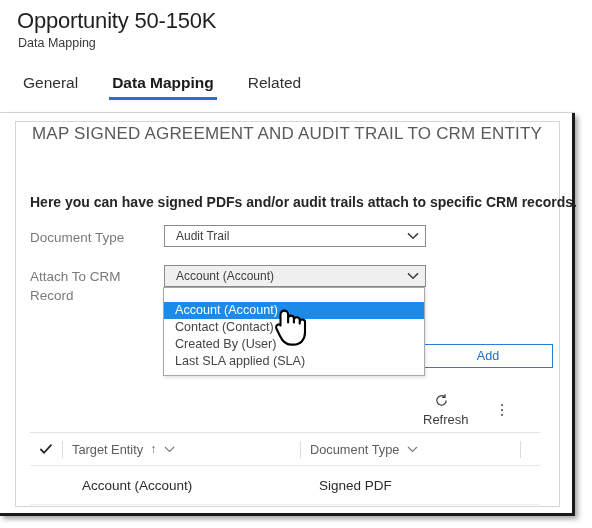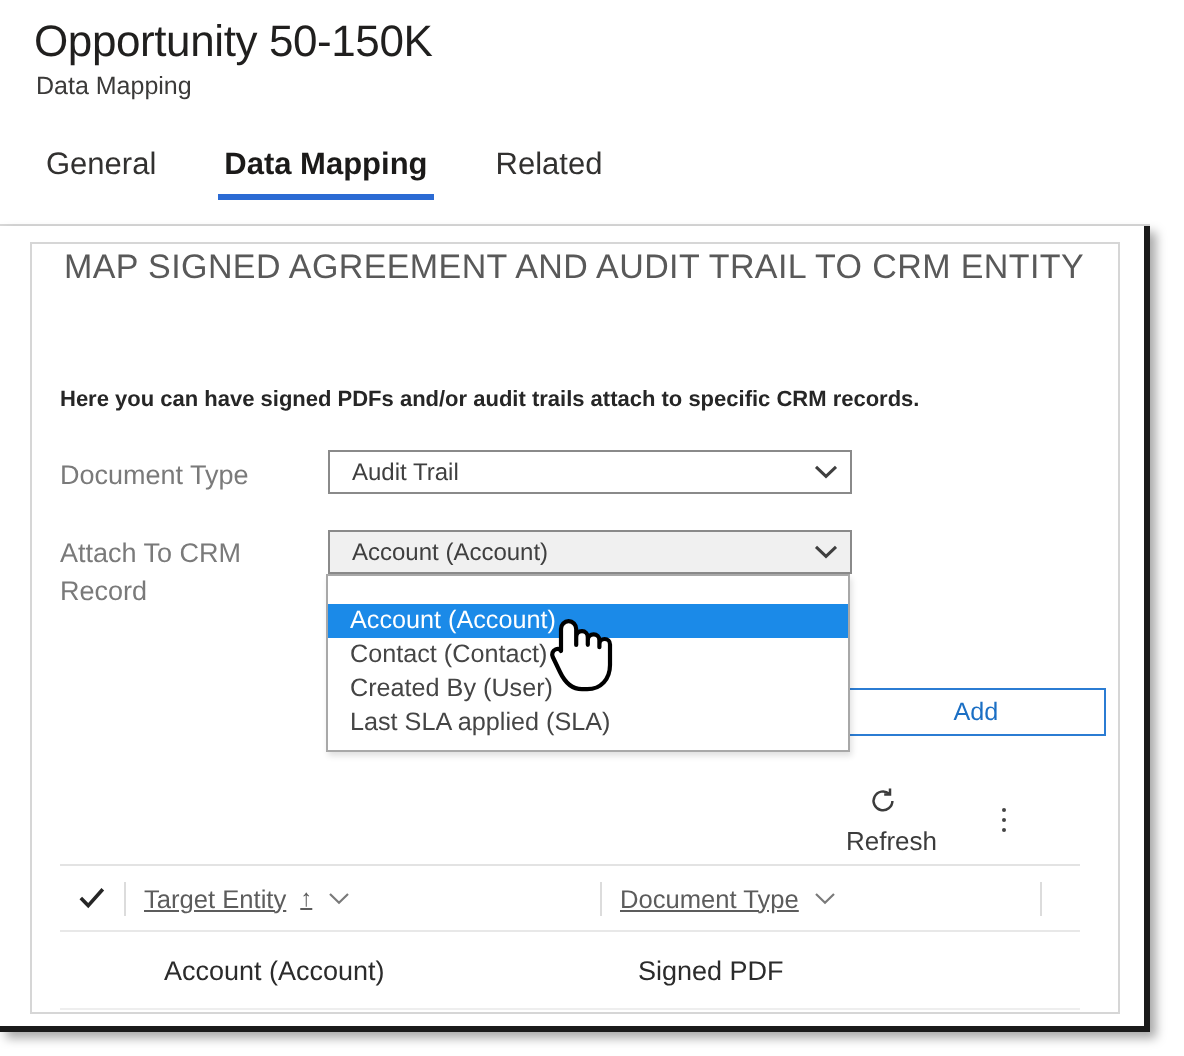--- a/index.html
+++ b/index.html
@@ -99,21 +99,21 @@
     position: absolute;
     left: 32px; top: 124px;
     font-size: 17px;
     color: #595959;
     letter-spacing: 0.2px;
     white-space: nowrap;
   }
   #section-description {
     position: absolute;
     left: 30px; top: 194px;
-    font-size: 11px;
+    font-size: 14px;
     font-weight: bold;
     color: #262626;
     white-space: nowrap;
   }
 
   
   .field-label {
     position: absolute;
     font-size: 13.5px;
     color: #7a7a7a;
@@ -273,21 +273,20 @@
   .col-head {
     display: flex;
     align-items: center;
     font-size: 12.8px;
     color: #5c5c5c;
     border-left: 1px solid #dcdcdc;
     height: 17px;
     padding-left: 9px;
     cursor: pointer;
     white-space: nowrap;
-    text-decoration: underline;
   }
   #col-target-entity { width: 228px; }
   #col-document-type { width: 210px; }
   #col-end-divider {
     width: 1px;
     height: 17px;
     background: #dcdcdc;
   }
   .sort-arrow {
     margin-left: 7px;

